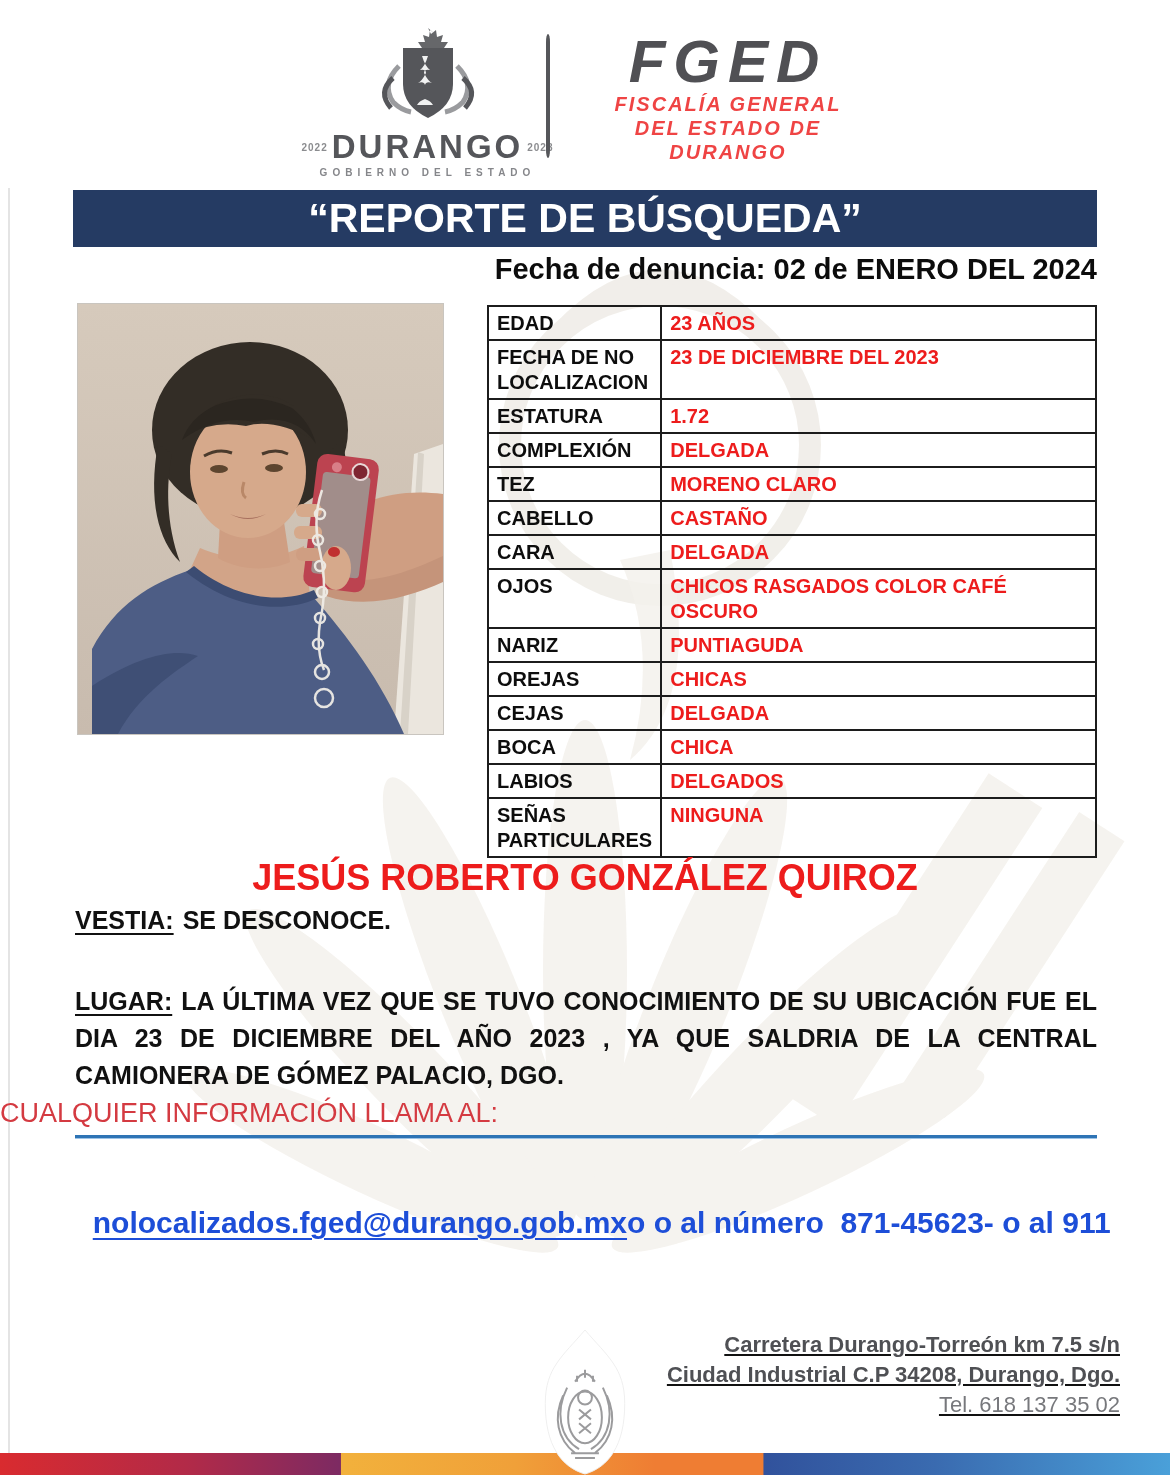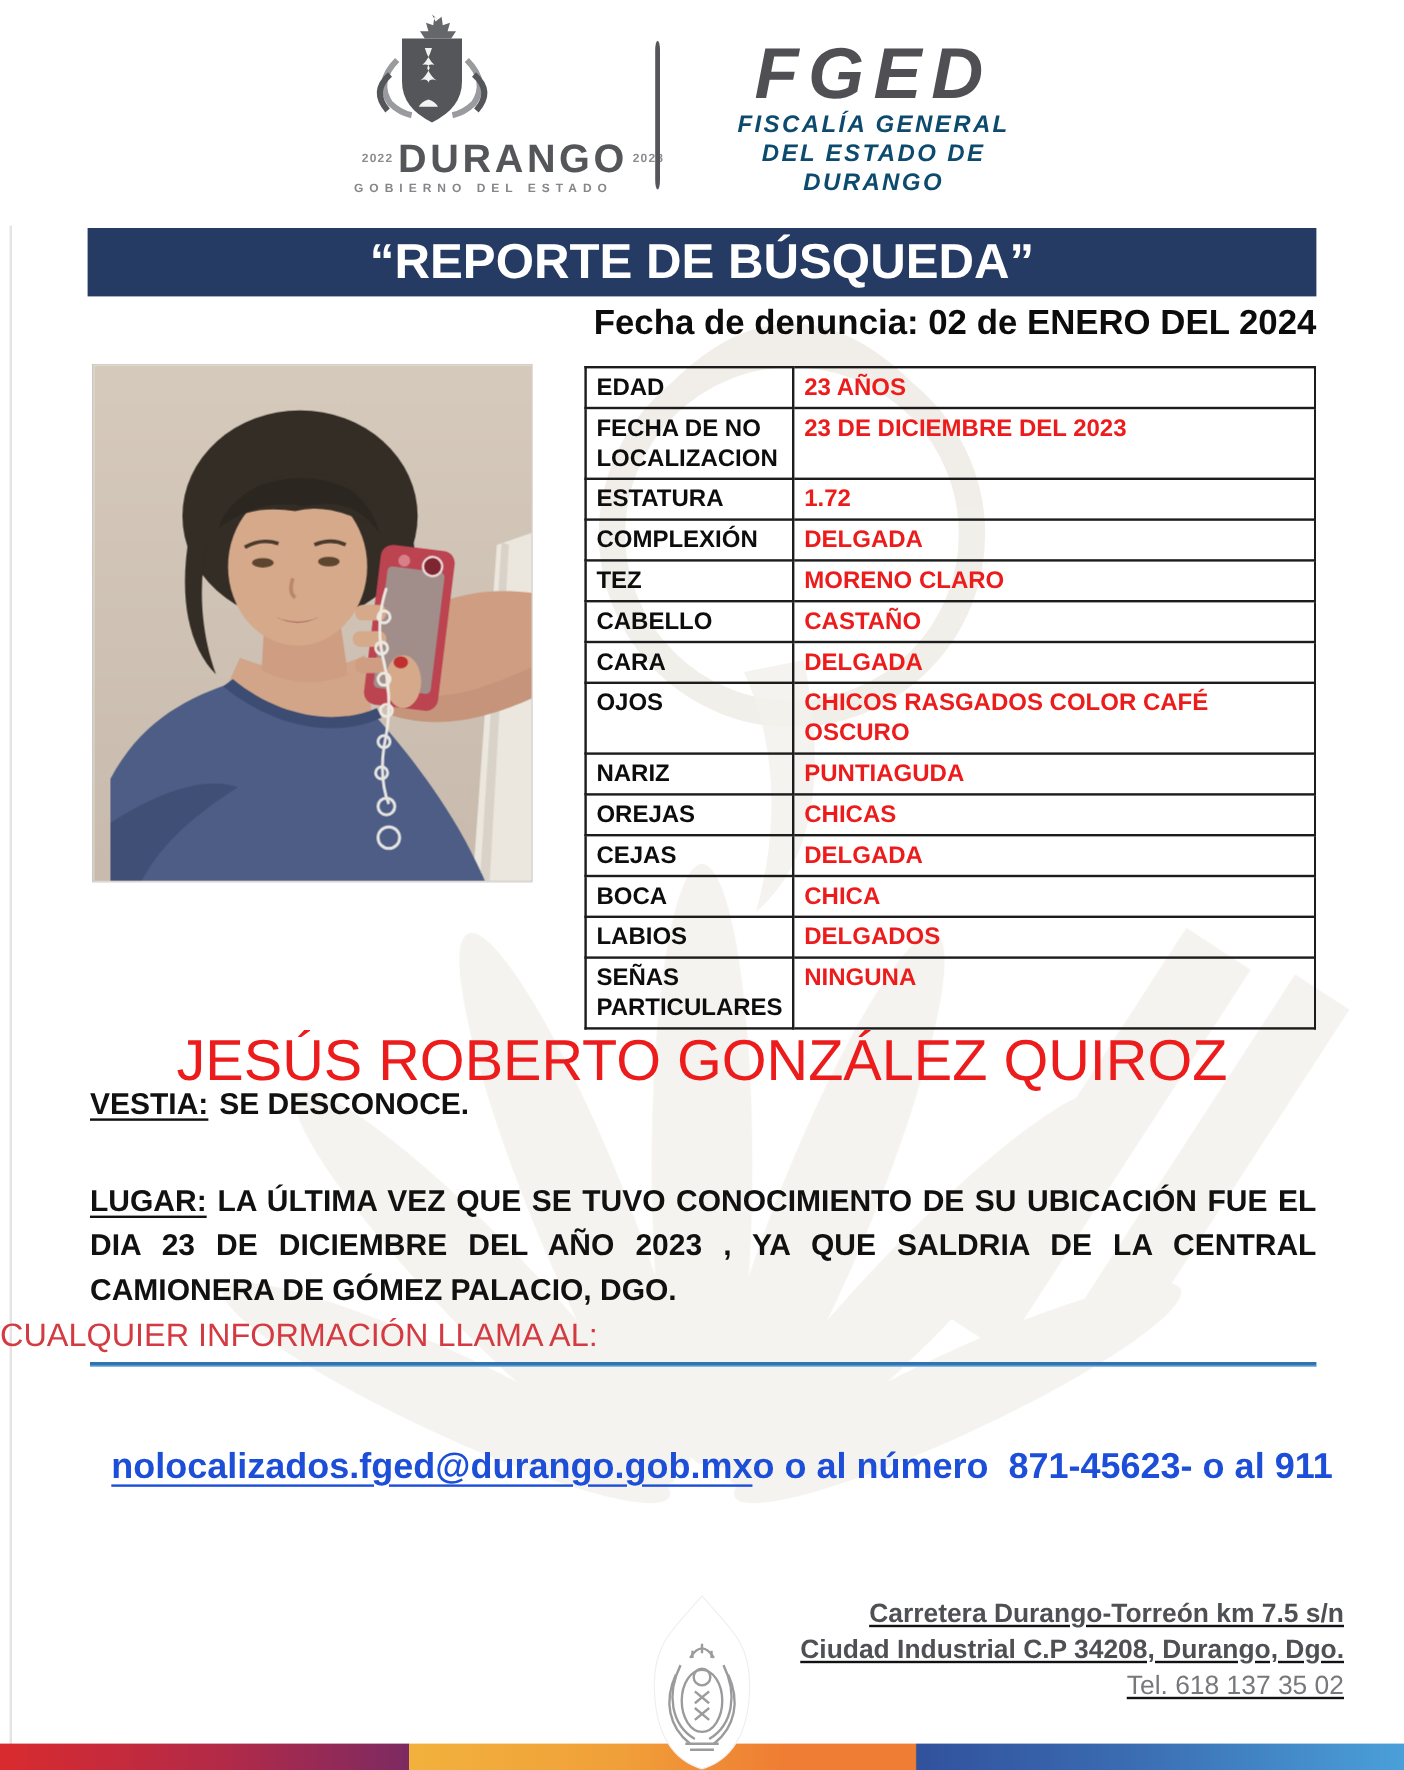--- a/index.html
+++ b/index.html
@@ -11,30 +11,30 @@
   .abs { position:absolute; }
 
   
   .watermark { position:absolute; inset:0; z-index:0; pointer-events:none; }
 
   
   .scan-line { position:absolute; left:8px; top:188px; width:2px; height:1270px;
     background:#d9d9d9; opacity:.7; z-index:0; }
 
   
-  .logo-durango { left:295px; top:10px; width:265px; text-align:left; z-index:2; }
+  .logo-durango { left:295px; top:26px; width:265px; text-align:center; z-index:2; }
   .durango-row { display:flex; align-items:center; justify-content:center; gap:4px; margin-top:2px; }
   .durango-year { font-size:10px; font-weight:bold; color:#8b8c8f; letter-spacing:1px; }
   .durango-word { font-size:33px; font-weight:bold; color:#55565a; letter-spacing:3px; }
   .durango-sub { font-size:10px; color:#85868a; letter-spacing:5px; font-weight:bold; margin-top:1px; }
   .header-divider { left:546px; top:34px; width:4px; height:124px; background:#55565a;
     border-radius:50%/8px; z-index:2; }
   .logo-fged { left:578px; top:32px; width:300px; text-align:center; z-index:2; color:#505054;font-style:italic; }
   .fged-acronym { font-size:60px; font-weight:800; letter-spacing:8px; line-height:60px; }
-  .fged-line { font-size:20px; font-weight:bold; letter-spacing:2px; line-height:24px; color:#0c4a6e; }
+  .fged-line { font-size:20px; font-weight:bold; letter-spacing:2px; line-height:24px; color:#ef4444; }
 
   
   .banner { left:73px; top:190px; width:1024px; height:57px; background:#253b63;
     color:#fff; font-size:41px; font-weight:bold; text-align:center; line-height:57px;
     z-index:2; transform-origin:center; }
   .fecha { top:253px; right:73px; font-size:29px; font-weight:bold; color:#0c0c0c; z-index:2; }
 
   
   .photo { left:77px; top:303px; width:365px; height:430px; border:1px solid #c9c5bf;
     z-index:2; overflow:hidden; }
@@ -42,21 +42,21 @@
 
   
   .attr-table { left:487px; top:305px; width:610px; border-collapse:collapse; z-index:2; }
   .attr-table td { border:2px solid #1c1c1c; vertical-align:top;
     padding:4px 8px 3px 8px; height:33px; line-height:25px; box-sizing:border-box; }
   .attr-table td.lbl { width:156px; font-weight:bold; font-size:20px; color:#0d0d0d; }
   .attr-table td.val { font-weight:bold; font-size:20px; color:#ed1c1c; }
 
   
   .missing-name { left:0; top:857px; width:100%; text-align:center; color:#ed1c1c;
-    font-size:48px; font-weight:normal; letter-spacing:0px; z-index:2; }
+    font-size:36px; font-weight:bold; letter-spacing:0px; z-index:2; }
   .vestia { left:75px; top:906px; width:1022px; font-size:25px; font-weight:bold; z-index:2; }
   .lugar { left:75px; top:983px; width:1022px; font-size:25px; font-weight:bold;
     line-height:37px; text-align:justify; z-index:2; }
   .u { text-decoration:underline; text-decoration-thickness:2px; text-underline-offset:4px; }
   .after-label { margin-left:9px; }
 
   
   .call-line { left:0; top:1098px; width:100%; text-align:left; color:#d43a41;
     font-size:27px; font-weight:400; z-index:2; }
   .blue-rule { left:75px; top:1135px; width:1022px; height:3px; background:#2e74b5;

